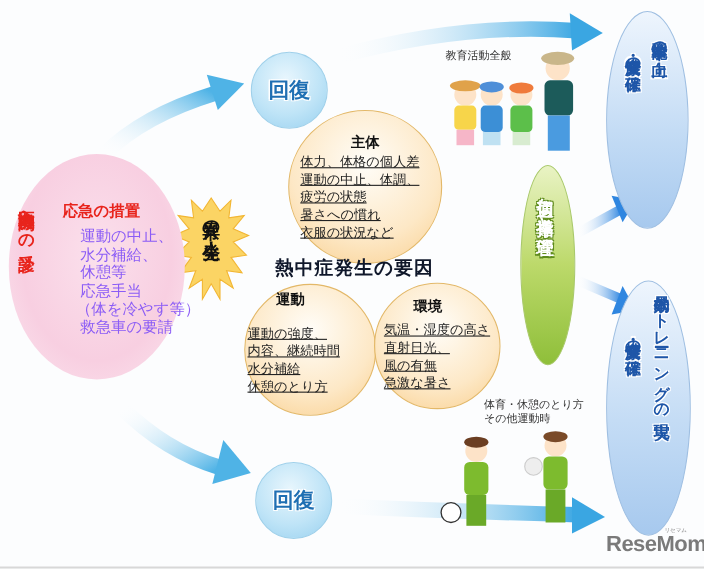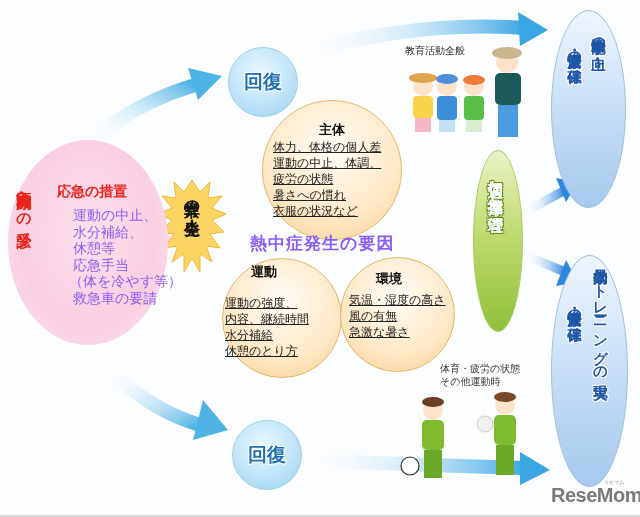--- a/index.html
+++ b/index.html
@@ -27,21 +27,21 @@
   .recover-bottom { left: 232px; top: 420px; }
 
   .factor { border-radius: 50%; border: 1.5px solid #e3b868;
     background: radial-gradient(circle at 50% 35%, #fffdf8 0%, #fde8c6 60%, #f9cf8e 100%); }
   .factor-subject { left: 262px; top: 100px; width: 140px; height: 140px; }
   .factor-exercise { left: 222px; top: 258px; width: 120px; height: 120px; }
   .factor-env { left: 340px; top: 257px; width: 115px; height: 115px; }
   .factor-title { font-weight: bold; color: #111; font-size: 13px; position: absolute; }
   .factor-body { position: absolute; color: #222; font-size: 12px; line-height: 16px; white-space: nowrap; text-decoration: underline; }
 
-  .cause-title { left: 250px; top: 232px; color: #8b5cf6; font-size: 17px; font-weight: bold; letter-spacing: 1px; }
+  .cause-title { left: 250px; top: 232px; color: #0f172a; font-size: 17px; font-weight: bold; letter-spacing: 1px; }
 
   .green-oval { left: 473px; top: 150px; width: 50px; height: 182px; border-radius: 50%;
     background: linear-gradient(180deg, #e9f3c4 0%, #bcd96a 50%, #8fbf3a 100%); border: 1px solid #a9c96b; }
   .green-text { left: 486px; top: 168px; font-size: 16px; line-height: 18.5px; color: #fff;
     text-shadow: -1px -1px 0 #5e8a1c, 1px -1px 0 #5e8a1c, -1px 1px 0 #5e8a1c, 1px 1px 0 #5e8a1c; }
 
   .blue-oval { border-radius: 50%;
     background: linear-gradient(180deg, #eef5fd 0%, #c4dcf5 55%, #a7c9ee 100%); border: 1px solid #9fbfe2; }
   .blue-oval-top { left: 551px; top: 10px; width: 75px; height: 198px; }
   .blue-oval-bottom { left: 551px; top: 255px; width: 77px; height: 232px; }
@@ -194,37 +194,38 @@
       <div>内容、継続時間</div>
       <div>水分補給</div>
       <div>休憩のとり方</div>
     </div>
   </div>
 
   <div class="abs factor factor-env">
     <div class="factor-title" style="left:35px;top:12px">環境</div>
     <div class="factor-body" style="left:8px;top:34px">
       <div>気温・湿度の高さ</div>
+      <div>直射日光、</div>
       <div>風の有無</div>
       <div>急激な暑さ</div>
     </div>
   </div>
 
   <div class="abs green-oval"></div>
   <div class="abs vtext green-text">適切な指導と管理</div>
 
   <div class="abs blue-oval blue-oval-top"></div>
   <div class="abs vtext blue-text" style="left:590px;top:28px">学習能率の向上</div>
   <div class="abs vtext blue-text" style="left:566px;top:42px">健康・安全の確保</div>
 
   <div class="abs blue-oval blue-oval-bottom"></div>
   <div class="abs vtext blue-text" style="left:592px;top:258px">効果的なトレーニングの実現</div>
   <div class="abs vtext blue-text" style="left:566px;top:300px">健康・安全の確保</div>
 
   <div class="abs caption caption-edu">教育活動全般</div>
   <div class="abs caption caption-sport">
-    <div>体育・疲労の状態</div>
+    <div>体育・休憩のとり方</div>
     <div>その他運動時</div>
   </div>
 
   <div class="abs logo">ReseMom</div>
   <div class="abs logo-ruby">リセマム</div>
 </div>
 
 </body></html>

